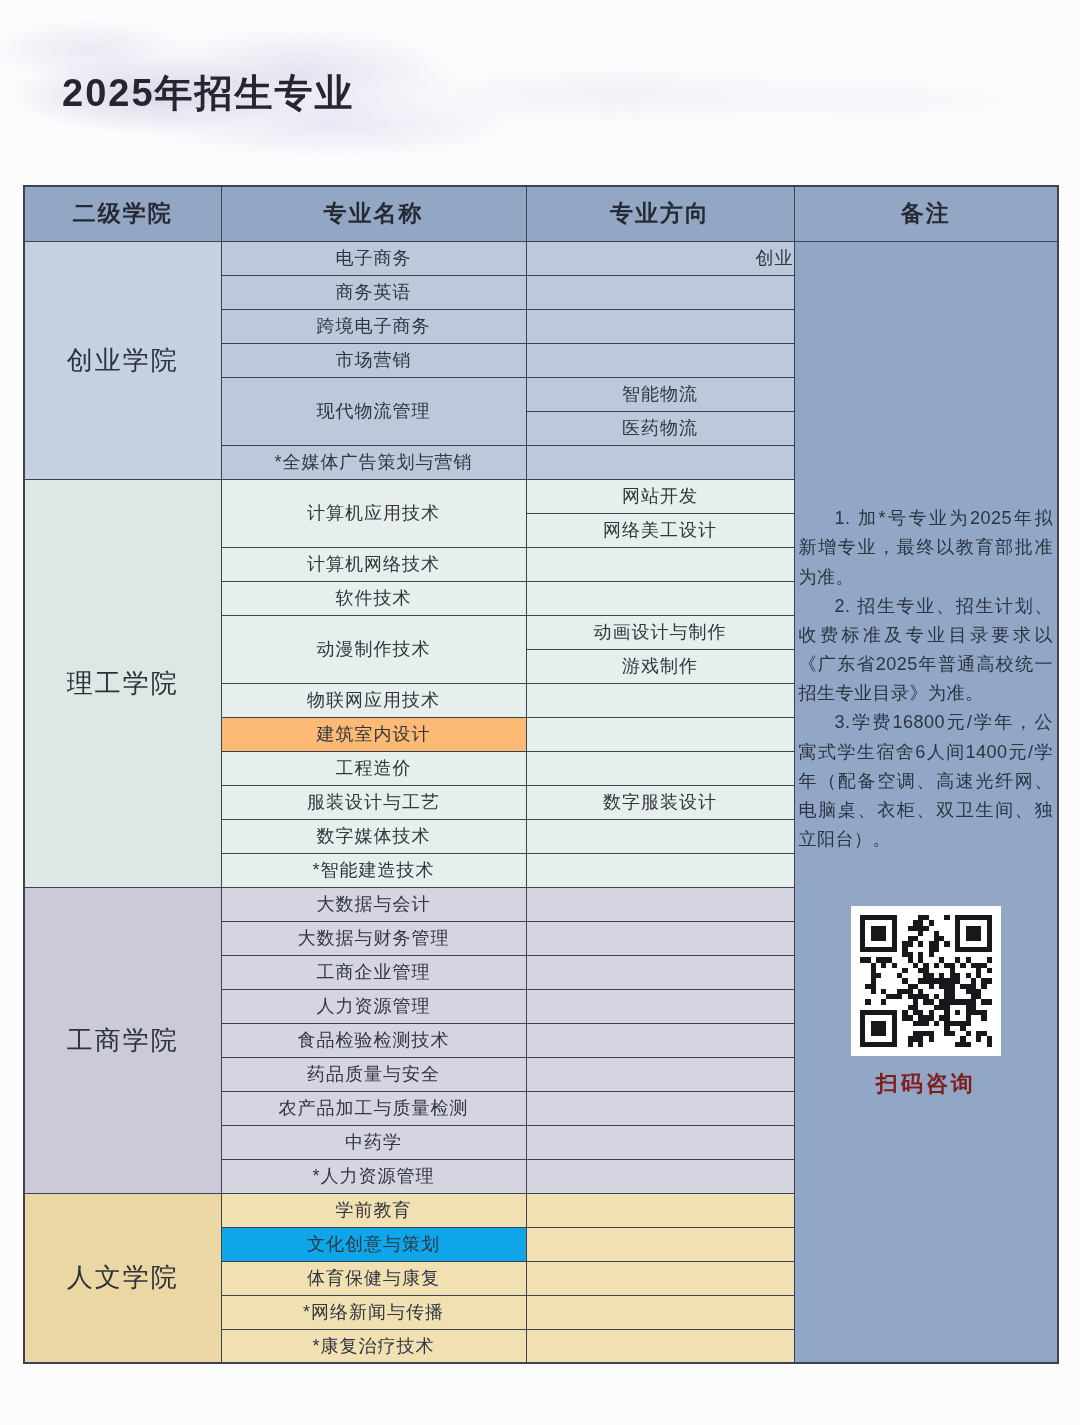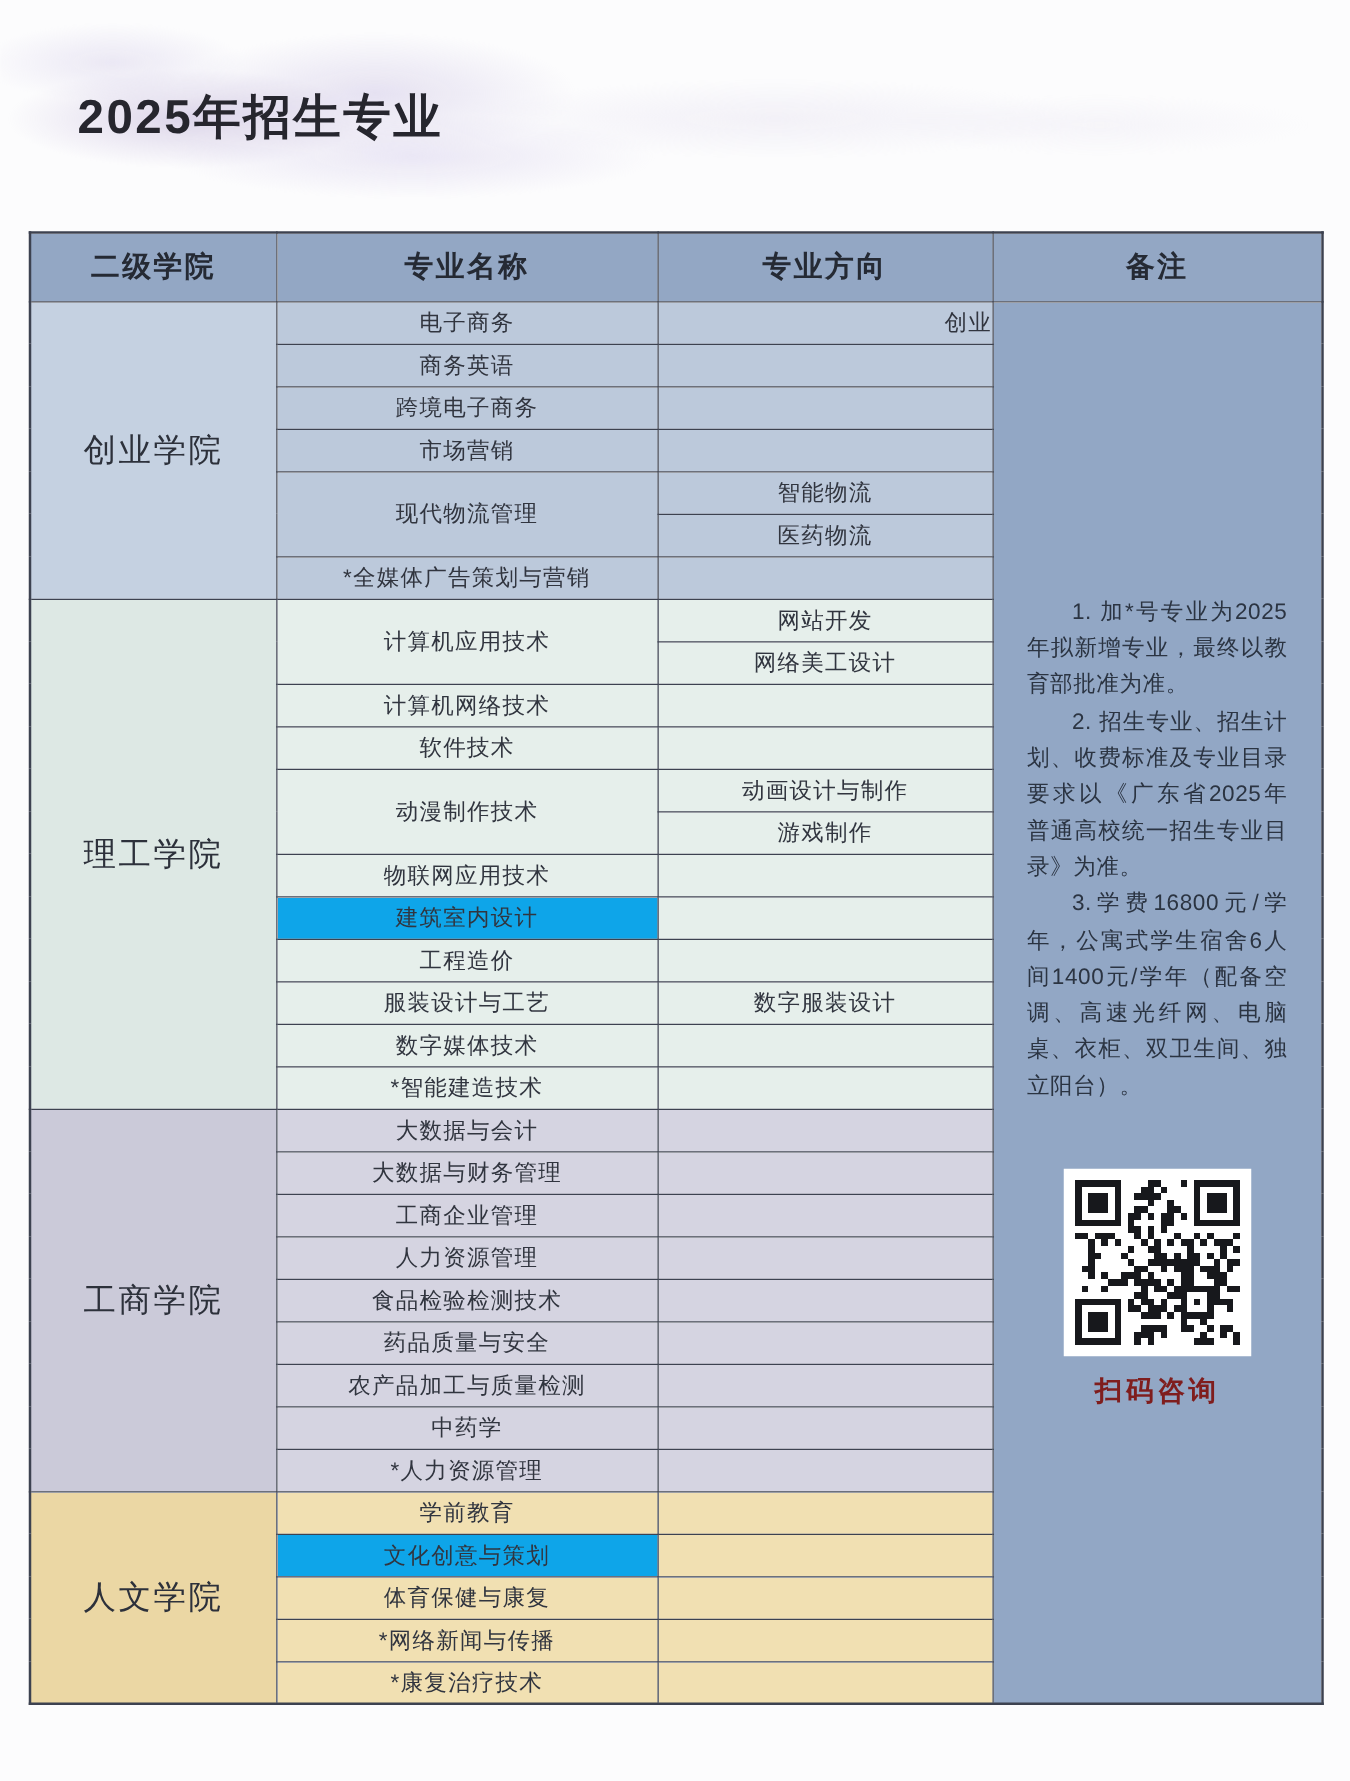--- a/index.html
+++ b/index.html
@@ -38,21 +38,21 @@
   }
   table.enroll thead tr{height:55px;}
   table.enroll th{
     font-size:23px;font-weight:600;letter-spacing:2px;color:#252a34;
   }
   table.enroll tbody tr{height:34px;}
   td.college{font-size:26px;font-weight:500;letter-spacing:2px;color:#2d313b;}
   td.major, td.direction{font-size:18px;font-weight:500;letter-spacing:1px;color:#31353f;}
   td.notes-cell{vertical-align:middle;}
   
-  .notes-content{display:flex;flex-direction:column;align-items:center;padding:0 27px;}
+  .notes-content{display:flex;flex-direction:column;align-items:center;padding:0 4px;}
   .notes-text{width:100%;font-size:18px;line-height:1.62;letter-spacing:.5px;
     text-align:justify;color:#2b3442;font-weight:500;white-space:normal;}
   .notes-text p{margin:0;text-indent:2em;}
   .qr-tile{margin-top:52px;width:150px;height:150px;background:#ffffff;
     display:flex;align-items:center;justify-content:center;}
   .qr-label{margin-top:13px;font-size:22px;font-weight:600;letter-spacing:3px;color:#7f1d1d;}
 </style>
 </head>
 <body>
 
@@ -153,21 +153,21 @@
           <td class="direction" style="background: rgb(230, 239, 235);">动画设计与制作</td>
         </tr>
         <tr>
           <td class="direction" style="background: rgb(230, 239, 235);">游戏制作</td>
         </tr>
         <tr>
           <td class="major" rowspan="1" style="background: rgb(230, 239, 235);">物联网应用技术</td>
           <td class="direction" style="background: rgb(230, 239, 235);"></td>
         </tr>
         <tr>
-          <td class="major" rowspan="1" style="background: #0ea5e9;">建筑室内设计</td>
+          <td class="major" rowspan="1" style="background: #fdba74;">建筑室内设计</td>
           <td class="direction" style="background: rgb(230, 239, 235);"></td>
         </tr>
         <tr>
           <td class="major" rowspan="1" style="background: rgb(230, 239, 235);">工程造价</td>
           <td class="direction" style="background: rgb(230, 239, 235);"></td>
         </tr>
         <tr>
           <td class="major" rowspan="1" style="background: rgb(230, 239, 235);">服装设计与工艺</td>
           <td class="direction" style="background: rgb(230, 239, 235);">数字服装设计</td>
         </tr>

